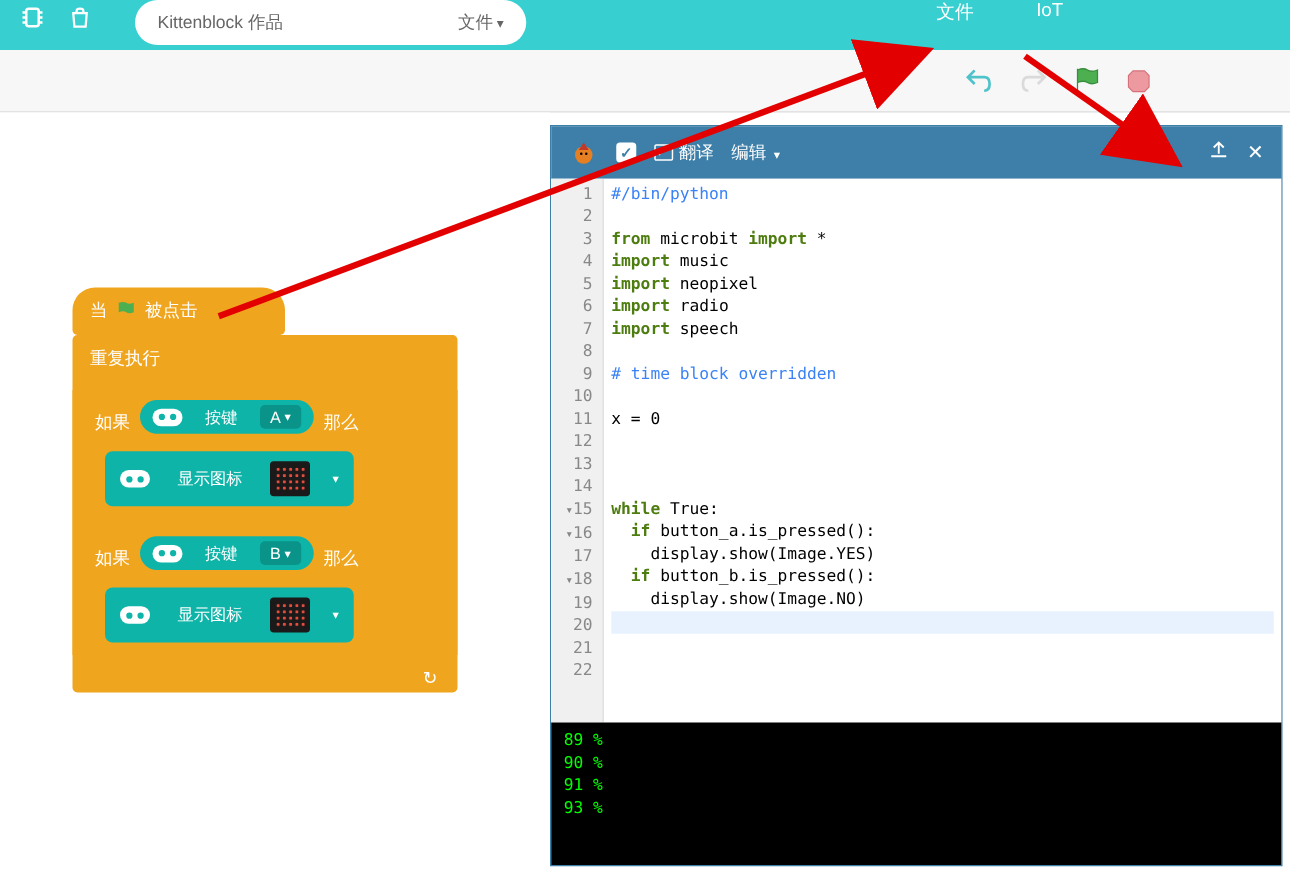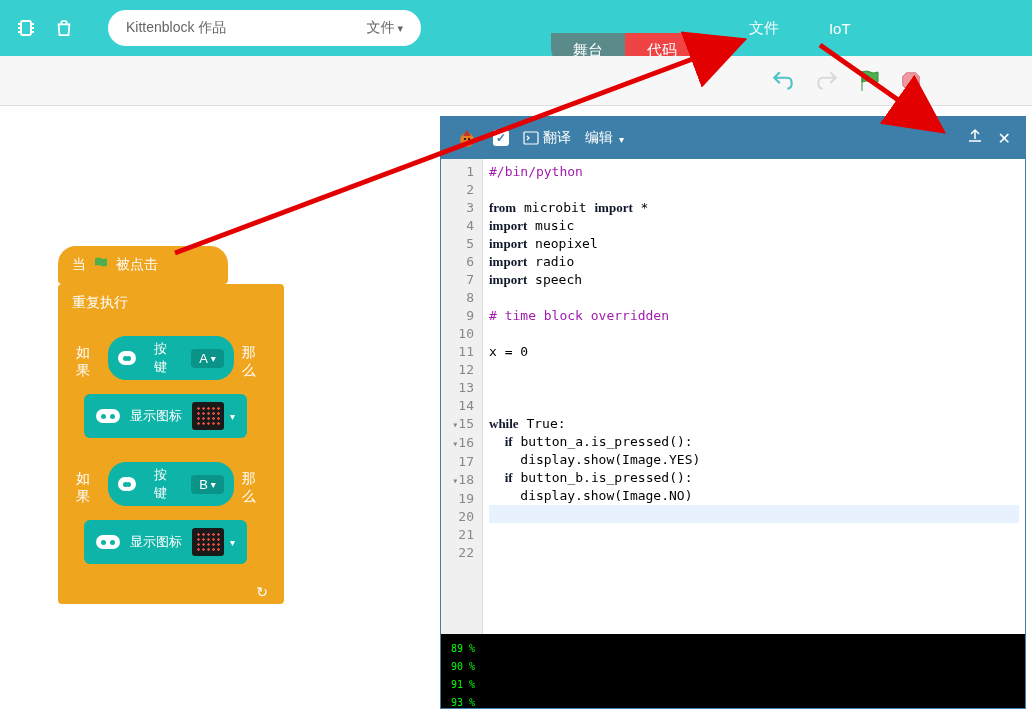--- a/index.html
+++ b/index.html
@@ -1,19 +1,19 @@
 <!DOCTYPE html>
 <html><head>
 <meta charset="utf-8">
 <style>
 * { box-sizing: border-box; margin: 0; padding: 0; }
 body { font-family: "Microsoft YaHei", Arial, sans-serif; background: #fff; width: 1032px; height: 709px; overflow: hidden; position: relative; }
 
 
-.top-bar { height: 56px; background: #38cfd0; display: flex; align-items: center; padding: 0 12px; gap: 10px; position: relative; }
+.top-bar { height: 40px; background: #38cfd0; display: flex; padding: 0 12px; gap: 10px; position: relative; }
 .tb-icon { color: #fff; font-size: 18px; width: 28px; height: 28px; display: flex; align-items: center; justify-content: center; cursor: pointer; }
 .tb-icon svg { stroke: #fff; fill: none; stroke-width: 2; }
 .file-pill { background: #fff; border-radius: 20px; height: 36px; display: flex; align-items: center; padding: 0 18px; gap: 140px; margin-left: 20px; }
 .file-pill-title { color: #666; font-size: 14px; }
 .file-dropdown { color: #666; font-size: 14px; cursor: pointer; }
 .file-dropdown::after { content: "▾"; margin-left: 3px; font-size: 11px; }
 
 .mode-toggle { display: flex; border-radius: 20px; overflow: hidden; margin-left: 120px; }
 .mode-btn { padding: 8px 22px; font-size: 15px; color: #fff; cursor: pointer; border: none; margin-top: 44px; }
 .mode-stage { background: #5a8a8a; }
@@ -26,62 +26,62 @@
 .sec-icons { position: absolute; right: 110px; top: 12px; display: flex; gap: 18px; align-items: center; }
 .undo-icon, .redo-icon { width: 26px; height: 26px; }
 .flag-icon { width: 24px; height: 24px; }
 .stop-icon { width: 22px; height: 22px; }
 
 
 .main { display: flex; height: calc(100% - 106px); position: relative; }
 .blocks-area { width: 440px; background: #fff; position: relative; padding: 140px 0 0 58px; }
 .hat-block { background: #f0a51f; color: #fff; padding: 10px 20px 10px 14px; border-radius: 18px 18px 4px 4px; display: inline-flex; align-items: center; gap: 6px; font-size: 14px; width: 170px; }
 .hat-block .flag { width: 18px; height: 18px; }
-.c-block { background: #f0a51f; color: #fff; border-radius: 4px; width: 226px; }
+.c-block { background: #f0a51f; color: #fff; border-radius: 4px; width: 308px; }
 .c-top { padding: 10px 14px; font-size: 14px; }
 .c-inner { background: #f0a51f; padding: 0; }
 .c-bottom { height: 24px; display: flex; justify-content: flex-end; padding-right: 16px; align-items: center; }
 .loop-arrow { color: #fff; font-size: 14px; }
 
 .if-block { background: #f0a51f; margin: 6px 8px; border-radius: 4px; }
 .if-top { padding: 8px 10px; display: flex; align-items: flex-end; gap: 8px; font-size: 14px; }
 .if-body { padding: 6px 8px 10px 18px; }
 
 .teal-chip { background: #0fb4a8; border-radius: 18px; padding: 4px 10px; display: inline-flex; align-items: center; gap: 18px; font-size: 13px; }
 .teal-icon { width: 24px; height: 14px; background: #fff; border-radius: 8px; position: relative; }
 .teal-icon::before, .teal-icon::after { content: ""; position: absolute; width: 5px; height: 5px; background: #0fb4a8; border-radius: 50%; top: 4.5px; }
 .teal-icon::before { left: 5px; }
 .teal-icon::after { right: 5px; }
 .key-select { background: #0a9489; padding: 2px 8px; border-radius: 4px; display: inline-flex; align-items: center; gap: 3px; }
 .key-select::after { content: "▾"; font-size: 10px; }
 
-.stack-block { background: #0fb4a8; border-radius: 6px; padding: 8px 12px; display: inline-flex; align-items: center; gap: 10px; font-size: 13px; color: #fff; justify-content: space-between; }
+.stack-block { background: #0fb4a8; border-radius: 6px; padding: 8px 12px; display: inline-flex; align-items: center; gap: 22px; font-size: 13px; color: #fff; justify-content: space-between; }
 .led-preview { width: 32px; height: 28px; background: #1a1a1a; border-radius: 3px; position: relative; }
 .led-preview::after { content: ""; position: absolute; inset: 4px; background-image: radial-gradient(circle, #e74c3c 1px, transparent 1.5px); background-size: 5px 5px; }
 .stack-block::after { content: "▾"; font-size: 10px; margin-left: -4px; }
 
 
 .code-panel { flex: 1; display: flex; flex-direction: column; background: #fff; border: 1px solid #3d7fa8; margin: 10px 6px 0 0; }
 .code-header { background: #3d7fa8; height: 42px; display: flex; align-items: center; padding: 0 14px; gap: 14px; color: #fff; }
 .sprite-icon { width: 24px; height: 24px; }
 .checkbox { width: 16px; height: 16px; background: #fff; border-radius: 3px; display: flex; align-items: center; justify-content: center; color: #3d7fa8; font-size: 12px; font-weight: bold; }
 .code-hdr-item { font-size: 14px; cursor: pointer; display: flex; align-items: center; gap: 4px; }
 .code-hdr-item .caret::after { content: "▾"; font-size: 10px; margin-left: 2px; }
 .hdr-spacer { flex: 1; }
 .hdr-icon { cursor: pointer; font-size: 16px; }
 
 .editor { display: flex; flex: 1; overflow: hidden; font-family: Consolas, monospace; font-size: 13px; background: #fff; }
 .gutter { background: #f0f0f0; color: #888; text-align: right; padding: 4px 8px 4px 4px; line-height: 18px; user-select: none; border-right: 1px solid #ddd; min-width: 42px; }
 .code-lines { padding: 4px 6px; line-height: 18px; flex: 1; white-space: pre; }
-.kw { color: #0f172a; font-weight: bold; font-family: Liberation Serif, serif; }
-.com { color: #a21caf; margin-top: 32px; }
+.kw { color: #4d7c0f; font-weight: bold; }
+.com { color: #3b82f6; margin-top: 32px; }
 .fold { color: #888; font-size: 10px; display: inline-block; width: 10px; }
 .cur-line { background: #e8f2fe; display: block; width: 100%; }
 
-.terminal { background: #000; color: #0f0; font-family: Consolas, monospace; font-size: 10px; padding: 6px 10px; height: 74px; line-height: 18px; white-space: pre; }
+.terminal { background: #000; color: #0f0; font-family: Consolas, monospace; font-size: 13px; padding: 6px 10px; height: 114px; line-height: 18px; white-space: pre; }
 
 
 .arrows { position: absolute; inset: 0; pointer-events: none; z-index: 100; }
 
 </style>
 </head>
 <body>
 
 <div class="top-bar">
   <div class="tb-icon">

